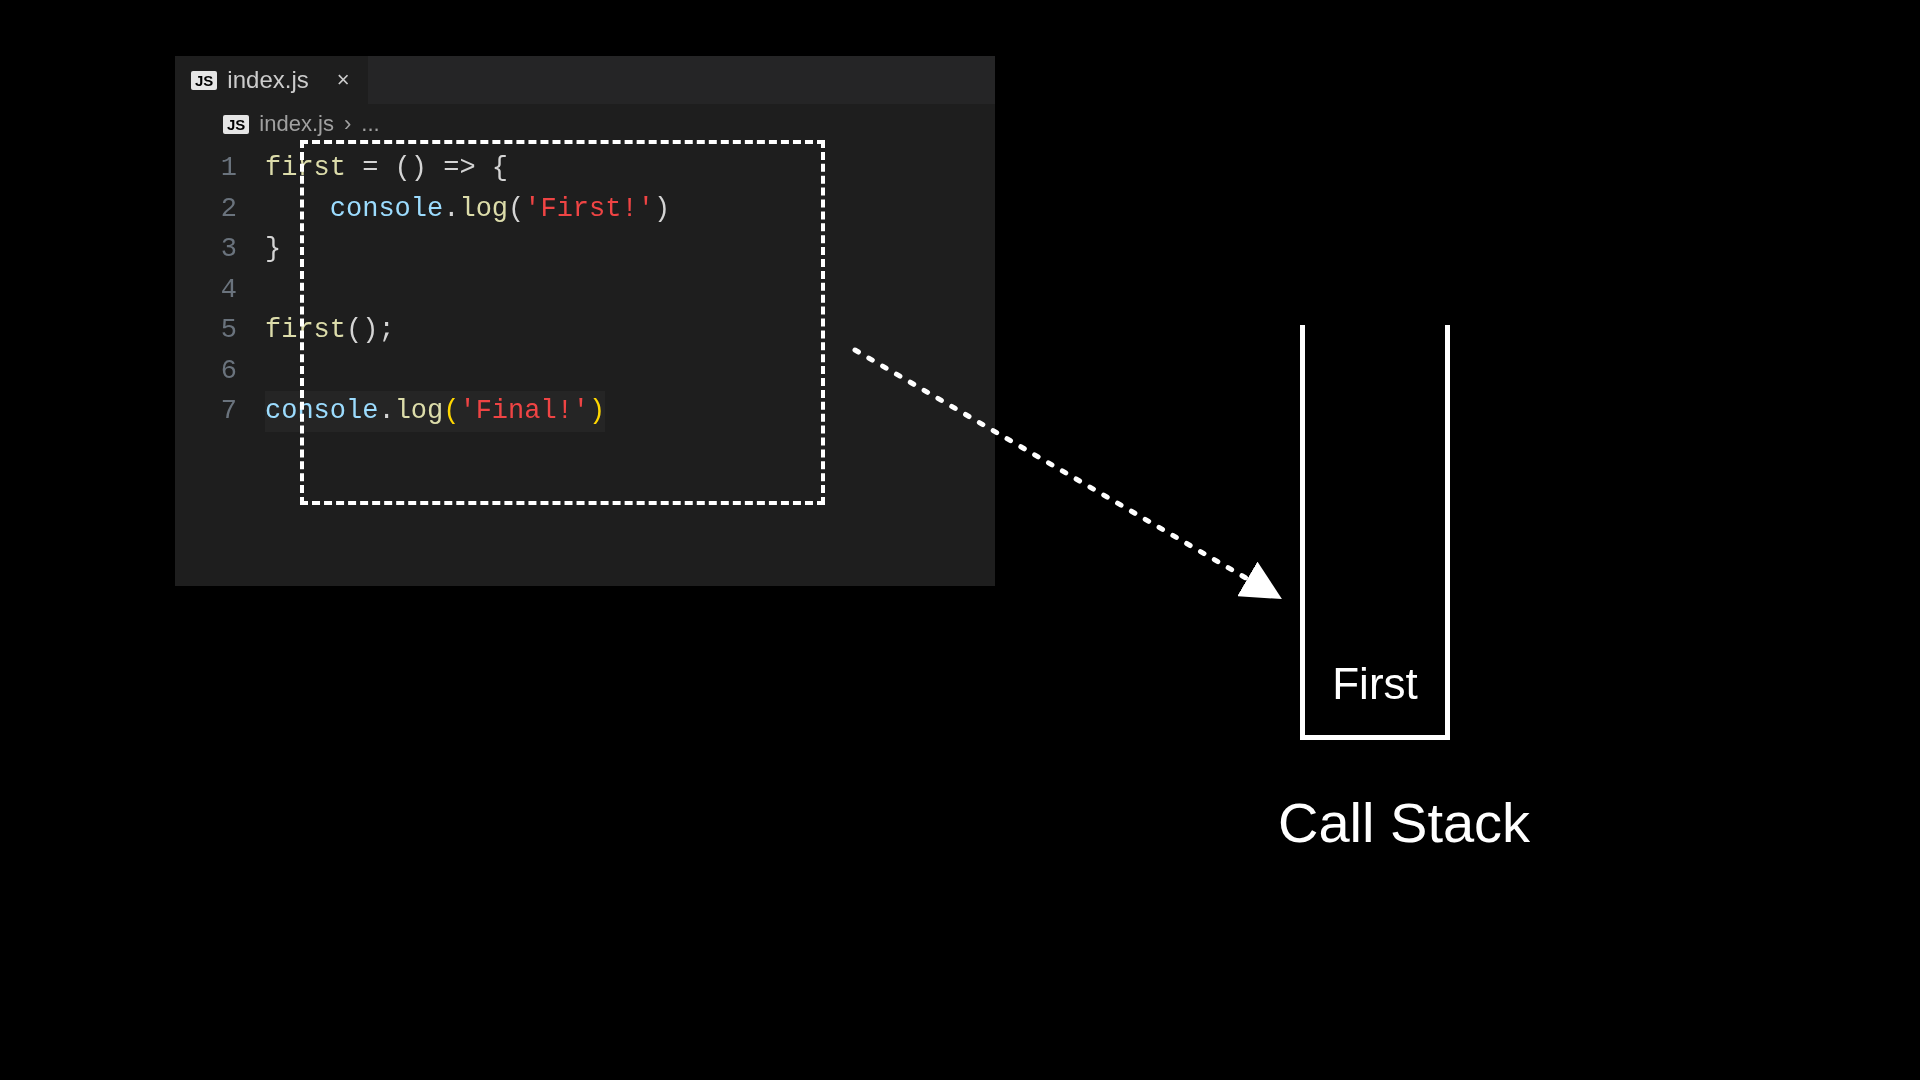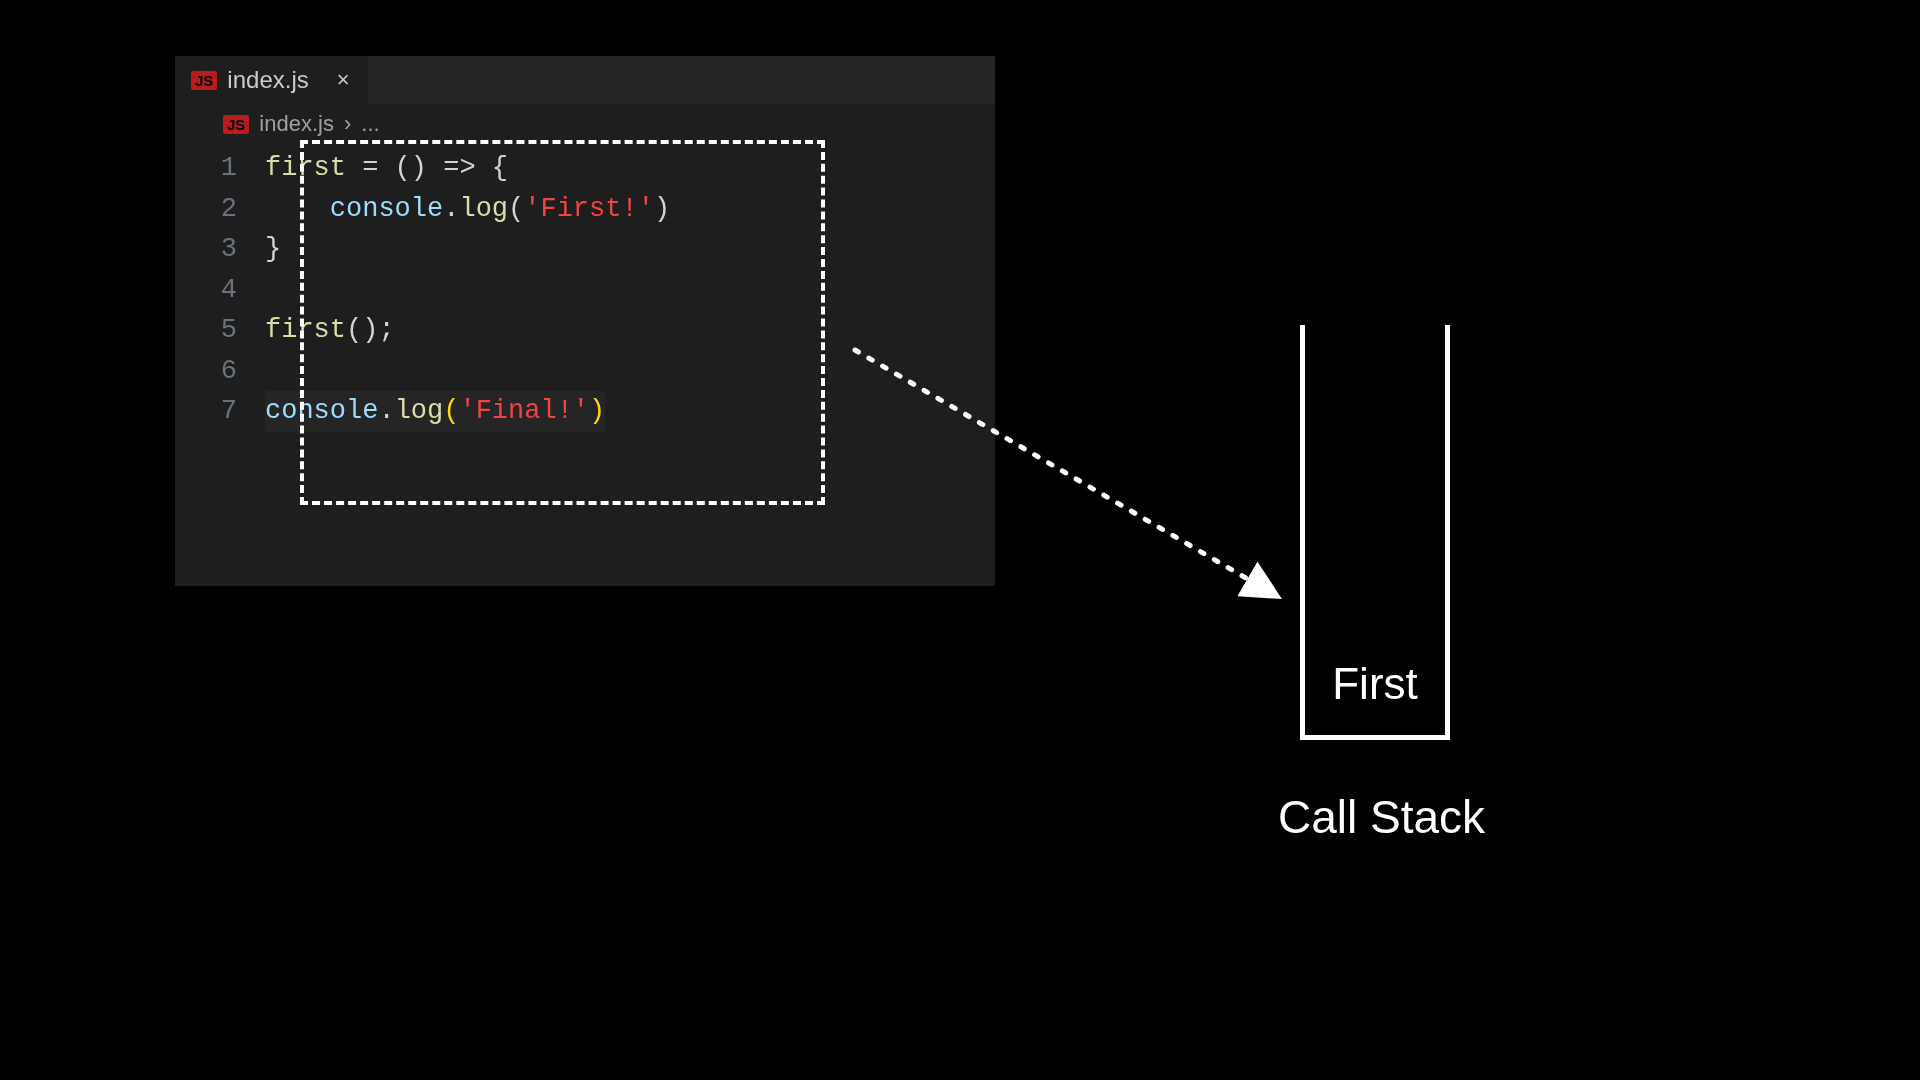--- a/index.html
+++ b/index.html
@@ -34,21 +34,21 @@
     background: #1e1e1e;
     display: flex;
     align-items: center;
     gap: 10px;
     padding: 0 18px 0 16px;
     color: #cccccc;
     font-size: 24px;
     cursor: pointer;
   }
   .js-badge {
-    background: #b91c1c;
+    background: #e5e5e5;
     color: #000;
     font-weight: 700;
     font-size: 15px;
     padding: 2px 4px;
     border-radius: 2px;
     line-height: 1;
   }
   .close-x {
     color: #cccccc;
     font-size: 22px;
@@ -113,21 +113,21 @@
   }
   .stack-item {
     color: #fff;
     font-size: 44px;
     font-weight: 300;
     padding: 10px 0 26px 0;
   }
   .stack-label {
     position: absolute;
     color: #fff;
-    font-size: 46px;
+    font-size: 56px;
     font-weight: 300;
     white-space: nowrap;
   }
 
   
   svg.overlay {
     position: absolute;
     left: 0; top: 0;
     width: 1920px; height: 1080px;
     pointer-events: none;

